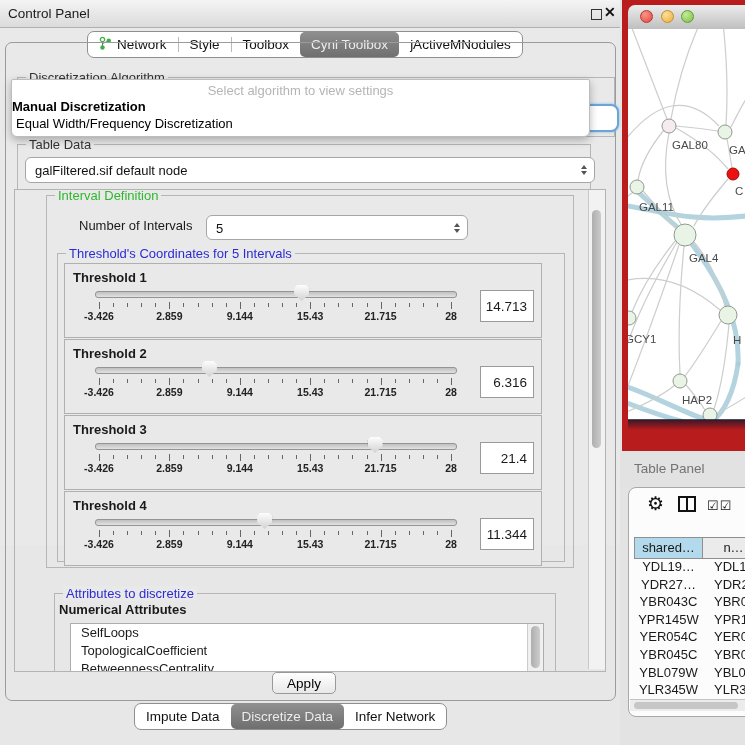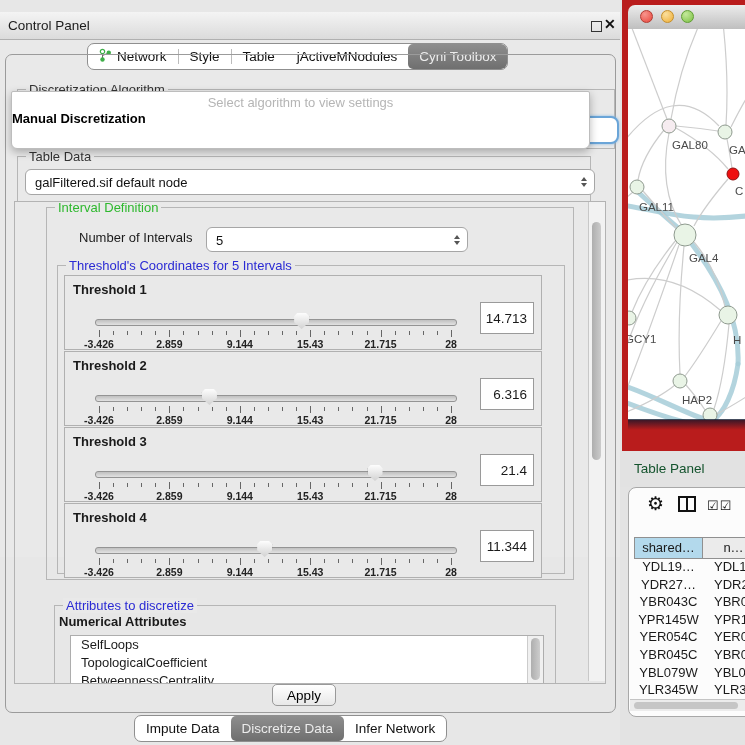--- a/index.html
+++ b/index.html
@@ -1,20 +1,20 @@
 <!DOCTYPE html>
 <html><head>
 <meta charset="utf-8">
 <style>
   html,body{margin:0;padding:0;}
   .stage{position:relative;width:745px;height:745px;overflow:hidden;background:#e7e7e7;
          font-family:"Liberation Sans",sans-serif;color:#1a1a1a;}
 
   
-  .control-panel{position:absolute;left:0;top:0;width:620px;height:545px;background:#e9e9e9;margin-top:12px;}
+  .control-panel{position:absolute;left:0;top:0;width:620px;height:545px;background:#e9e9e9;}
   .cp-titlebar{position:absolute;left:0;top:0;width:620px;height:27px;
       background:linear-gradient(#f4f4f4,#dbdbdb);border-bottom:1px solid #b0b0b0;}
   .cp-title{position:absolute;left:8px;top:6px;font-size:13.5px;color:#1c1c1c;}
   .float-icon{position:absolute;left:591px;top:9px;width:9px;height:9px;border:1.5px solid #333;}
   .close-icon{position:absolute;left:604px;top:4px;font-size:14px;font-weight:bold;color:#111;}
 
   
   .tabgroup{display:flex;align-items:stretch;background:#fff;border:1px solid #8f8f8f;
       border-radius:7px;overflow:hidden;height:25px;}
   .cp-tabs{position:absolute;left:87px;top:31px;}
@@ -55,21 +55,21 @@
   
   .scrollpane{position:absolute;left:8px;top:146px;width:590px;height:481px;
       border:1px solid #b3b3b3;overflow:hidden;}
   .interval-grp{left:31px;top:5px;width:526px;height:371px;}
   .noi-label{position:absolute;left:32px;top:22px;font-size:13px;font-weight:normal;}
   .noi-combo{left:159px;top:19px;width:260px;height:23px;}
   .thr-grp{left:10px;top:57px;width:506px;height:307px;}
   .thr-list{position:absolute;left:6px;top:9px;width:478px;}
   .thr-panel{position:relative;width:476px;height:73px;border:1px solid #b0b0b0;margin-bottom:1px;background:#e9e9e9;}
   .thr-label{position:absolute;left:8px;top:6px;font-size:13px;font-weight:bold;}
-  .slider{position:absolute;left:30px;top:37px;width:360px;height:38px;}
+  .slider{position:absolute;left:30px;top:21px;width:360px;height:38px;}
   .track{position:absolute;left:0;top:6px;width:360px;height:5px;border:1px solid #949494;
       border-radius:3px;background:linear-gradient(#c0c0c0,#e2e2e2);}
   .tick{position:absolute;top:18px;width:1px;height:4px;background:#666;}
   .tick.major{top:17px;height:7px;}
   .ticklab{position:absolute;top:25px;transform:translateX(-50%);font-size:10.5px;font-weight:bold;color:#222;white-space:nowrap;}
   .thumb{position:absolute;top:0;width:15px;height:16px;background:linear-gradient(#fdfdfd,#d2d2d2);
       clip-path:polygon(20% 0,80% 0,100% 20%,100% 58%,50% 100%,0 58%,0 20%);
       filter:drop-shadow(0 0 1px #777);}
   .thr-value{position:absolute;left:415px;top:26px;width:54px;height:32px;background:#fff;
       border:1px solid #9a9a9a;font-size:13.5px;line-height:32px;text-align:right;padding-right:6px;box-sizing:border-box;}
@@ -98,21 +98,21 @@
   .net-titlebar{position:absolute;left:0;top:0;width:125px;height:24px;
       background:linear-gradient(#ececec,#bfbfbf);border-radius:7px 0 0 0;border-bottom:1px solid #8e8e8e;}
   .light{position:absolute;top:5px;width:13px;height:13px;border-radius:50%;box-sizing:border-box;}
   .lred{left:12px;background:radial-gradient(circle at 35% 30%,#f7958d,#e8463c);border:1px solid #b23a31;}
   .lyellow{left:33px;background:radial-gradient(circle at 35% 30%,#fadf9e,#efae36);border:1px solid #c58f2a;}
   .lgreen{left:53px;background:radial-gradient(circle at 35% 30%,#c4e99b,#7cc043);border:1px solid #5f9e33;}
   .net-canvas{position:absolute;left:0;top:24px;width:125px;height:391px;background:#fff;overflow:hidden;}
   .net-shadow{position:absolute;left:6px;top:419px;width:119px;height:11px;
       background:linear-gradient(rgba(12,22,44,.8),rgba(12,22,44,0));}
   .tp-titlebar{position:absolute;left:0;top:451px;width:125px;height:36px;background:#e2e2e2;}
-  .tp-title{position:absolute;left:14px;top:10px;font-size:13.5px;color:#14532d;}
+  .tp-title{position:absolute;left:14px;top:10px;font-size:13.5px;color:#737373;}
   .tpanel{position:absolute;left:8px;top:487px;width:120px;height:228px;background:#fcfcfc;
       border:1px solid #a8a8a8;border-radius:8px 0 0 8px;}
   .gear{position:absolute;left:18px;top:4px;font-size:19px;color:#111;}
   .colicon{position:absolute;left:49px;top:8px;}
   .checks{position:absolute;left:78px;top:10px;font-size:13px;color:#111;letter-spacing:1px;white-space:nowrap;}
   .thead{position:absolute;left:5px;top:49px;height:22px;display:flex;}
   .hcell{box-sizing:border-box;border:1px solid #909090;font-size:13px;line-height:20px;text-align:center;}
   .hc1{width:69px;background:#b3d9ec;}
   .hc2{width:62px;background:#ebebeb;border-left:none;}
   .tprows{position:absolute;left:5px;top:71px;width:115px;height:140px;overflow:hidden;}
@@ -147,41 +147,42 @@
             </svg>
           </span>
           <span>Network</span>
         </div>
         <span class="vsep"></span>
         <div class="tab">
           <span>Style</span>
           </div>
         <span class="vsep"></span>
         <div class="tab">
-          <span>Table</span>
+          <span>Toolbox</span>
+          </div>
+        <div class="tab sel">
+          <span>Cyni Toolbox</span>
           </div>
         <div class="tab">
           <span>jActiveMNodules</span>
-          </div>
-        <div class="tab sel">
-          <span>Cyni Toolbox</span>
           </div>
       </div>
     </nav>
 
     <div class="cp-outer">
 
       <div class="grp alg-grp">
         <span class="grp-label lab-dark">Discretization Algorithm</span>
       </div>
       <div class="alg-combo"></div>
 
       <div class="popup">
         <div class="popup-hint">Select algorithm to view settings</div>
         <div class="popup-opt1">Manual Discretization</div>
+        <div class="popup-opt2">Equal Width/Frequency Discretization</div>
       </div>
 
       <div class="grp td-grp">
         <span class="grp-label lab-dark">Table Data</span>
       </div>
       <div class="aqua-combo td-combo">
         <span class="val">galFiltered.sif default node</span>
         <span class="stepper">
             <i class="up"></i>
             <i class="dn"></i>

